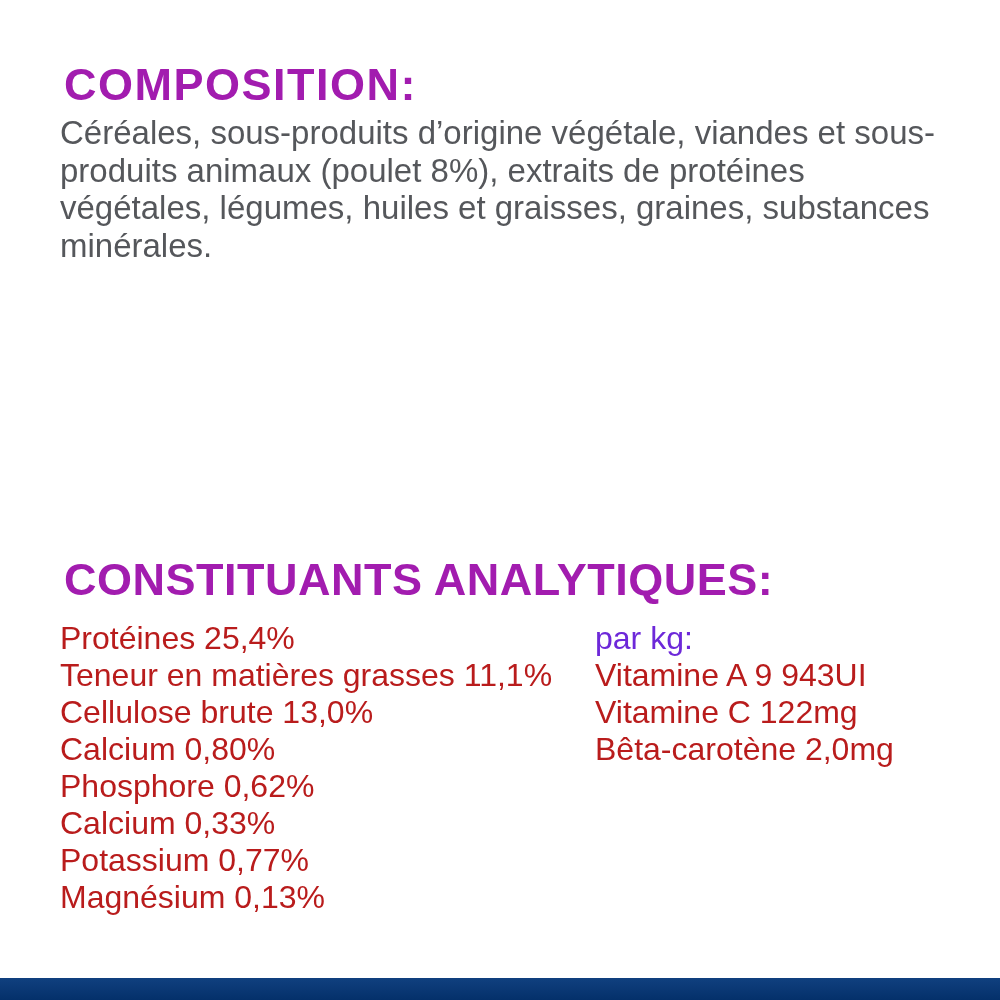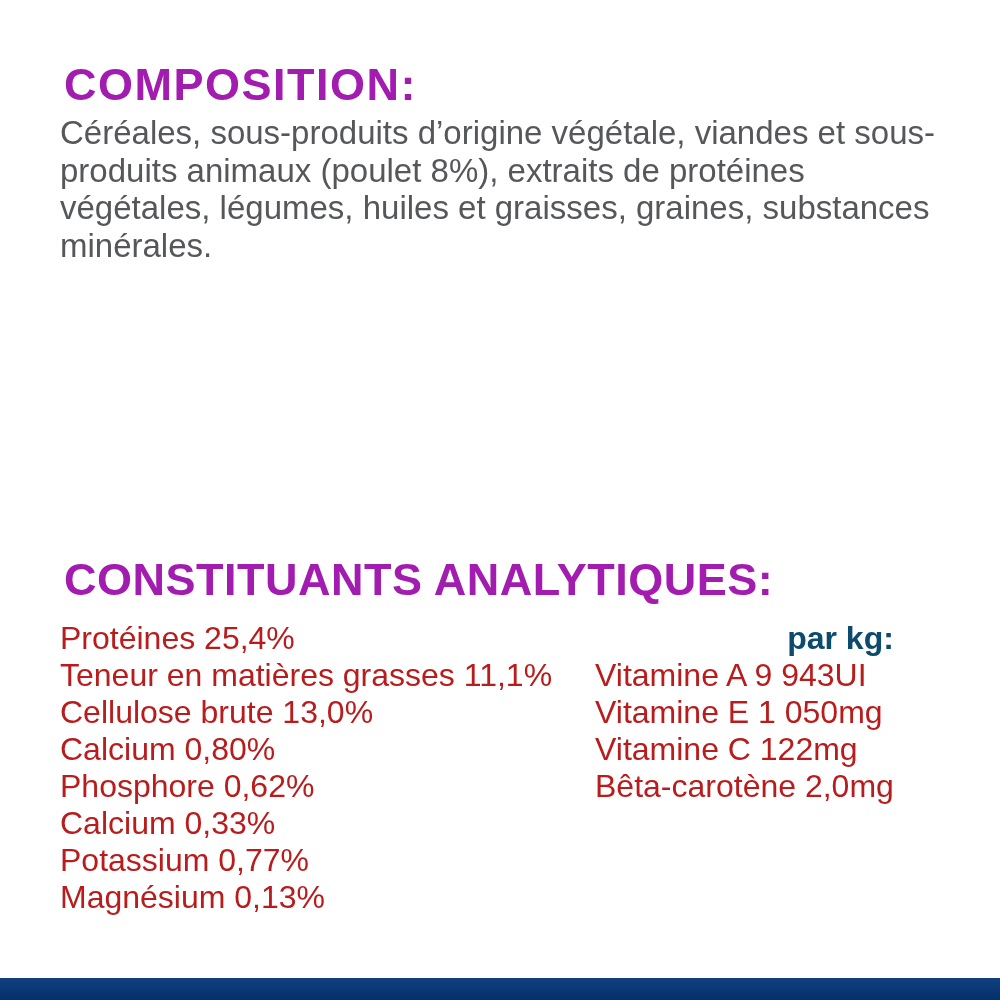--- a/index.html
+++ b/index.html
@@ -59,25 +59,24 @@
     position: absolute;
     left: 60px;
     top: 0;
   }
   .perkg-col {
     position: absolute;
     left: 595px;
     top: 0;
   }
   .perkg-label {
-    color: #0c4a6e;
-    font-weight: 700;
+    color: #6d28d9;
+    font-weight: 400;
     font-size: 32px;
     line-height: 37px;
-    text-align: right;
   }
   .energy-block { margin-top: 37px; }
   .footer-bar {
     position: absolute;
     left: 0;
     bottom: 0;
     width: 1000px;
     height: 22px;
     background: linear-gradient(180deg, #10407f 0%, #04306a 100%);
   }
@@ -104,21 +103,20 @@
       <li><span>Calcium</span> <span>0,33%</span></li>
       <li><span>Potassium</span> <span>0,77%</span></li>
       <li><span>Magnésium</span> <span>0,13%</span></li>
     </ul>
 
     <div class="perkg-col">
       <div class="perkg-label">par kg:</div>
 
       <ul class="col-list">
         <li><span>Vitamine A</span> <span>9 943UI</span></li>
-        <li><span>Vitamine E</span> <span>1 050mg</span></li>
         <li><span>Vitamine C</span> <span>122mg</span></li>
         <li><span>Bêta-carotène</span> <span>2,0mg</span></li>
       </ul>
 
     </div>
 
   </div>
 
   <div class="footer-bar"></div>
 </div>

